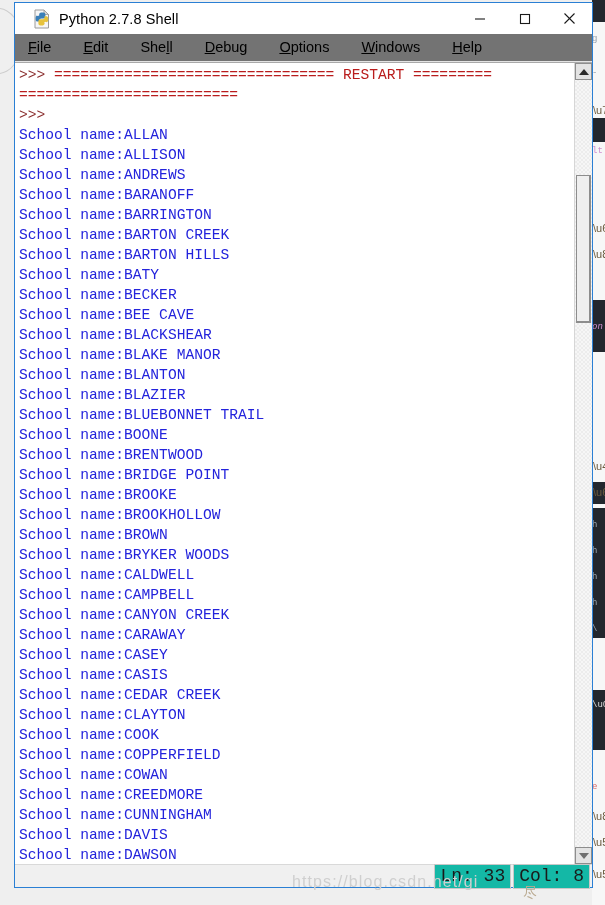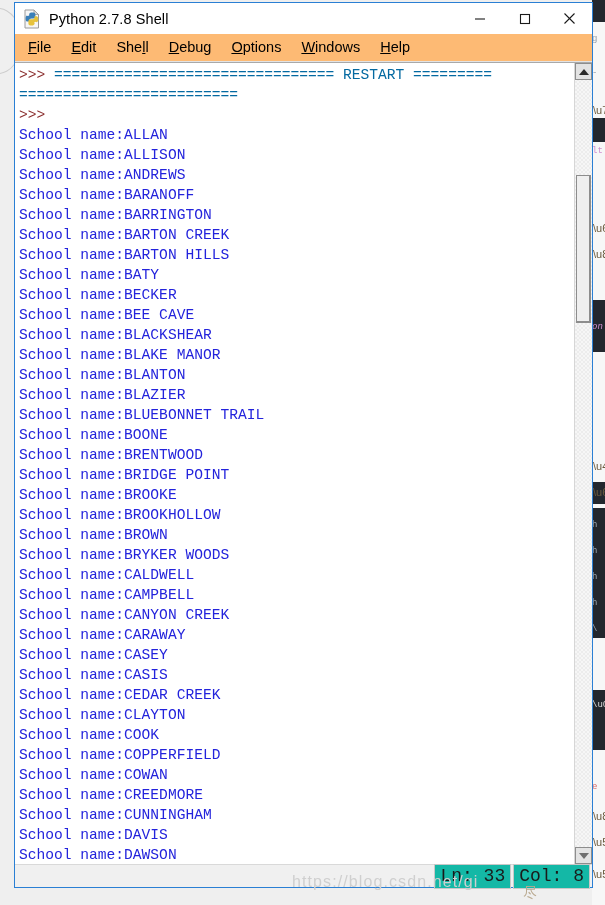--- a/index.html
+++ b/index.html
@@ -70,20 +70,21 @@
     flex-direction: column;
   }
 
   .titlebar {
     height: 31px;
     background: #ffffff;
     display: flex;
     align-items: center;
     flex: 0 0 auto;
     position: relative;
+    padding-left: 10px;
   }
   .title-icon {
     width: 20px; height: 20px;
     margin-left: 7px; margin-right: 7px;
     position: relative; flex: 0 0 auto;
   }
   .title-text {
     font-size: 14.5px;
     color: #000000;
     letter-spacing: 0.1px;
@@ -96,26 +97,27 @@
     display: flex;
   }
   .win-btn {
     width: 45px; height: 31px;
     display: flex; align-items: center; justify-content: center;
     cursor: default;
   }
 
   .menubar {
     height: 27px;
-    background: #fdba74;
+    background: #737373;
     display: flex;
     align-items: center;
     padding-left: 3px;
     flex: 0 0 auto;
     border-bottom: 1px solid #e3e3e3;
+    gap: 12px;
   }
   .menu-item {
     font-size: 14.5px;
     color: #000000;
     padding: 3px 10px 4px 10px;
     white-space: nowrap;
     cursor: default;
   }
   .menu-item u { text-decoration: underline; }
 
@@ -133,21 +135,21 @@
     font-family: "Liberation Mono", monospace;
     font-size: 14.6px;
     line-height: 20px;
     white-space: pre;
     overflow: hidden;
     color: #000080;
     background: #ffffff;
   }
   .ln { white-space: pre; }
   .ln-prompt { color: #8b2f2f; }
-  .ln-restart { color: #0369a1; }
+  .ln-restart { color: #b91c1c; }
   .ln-out { color: #2323dc; }
 
   
   .vscroll {
     width: 17px;
     flex: 0 0 auto;
     background: #f6f6f6;
     position: relative;
     border-left: 1px solid #d6d6d6;
     background-image:

